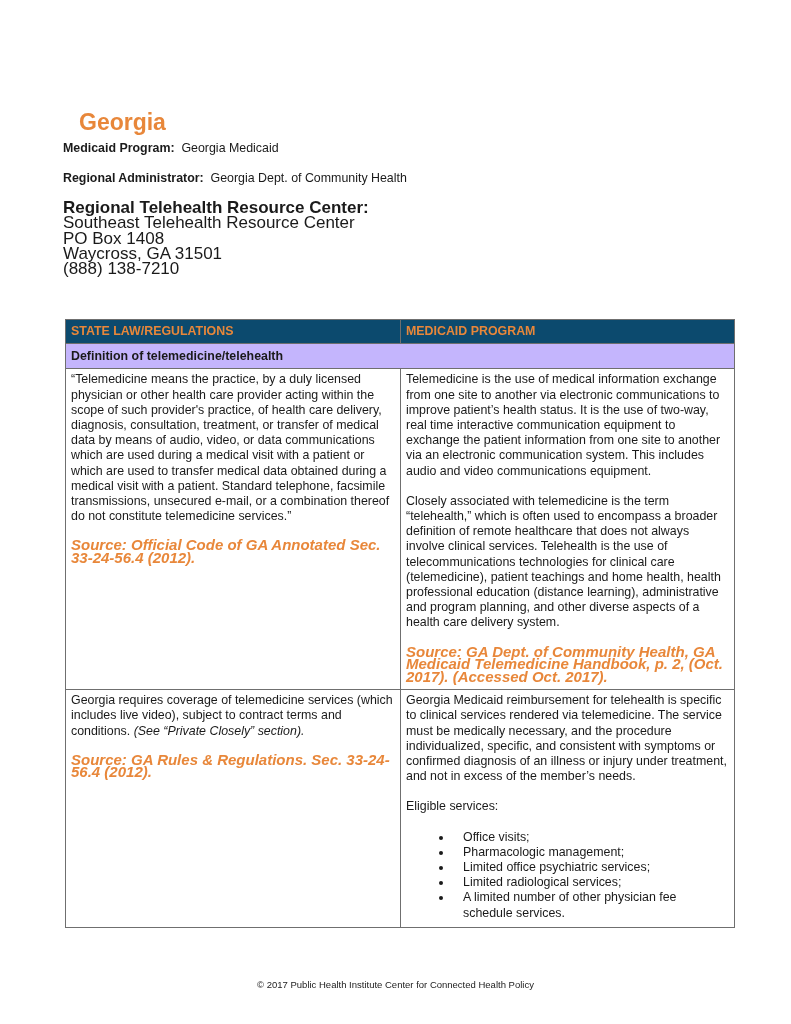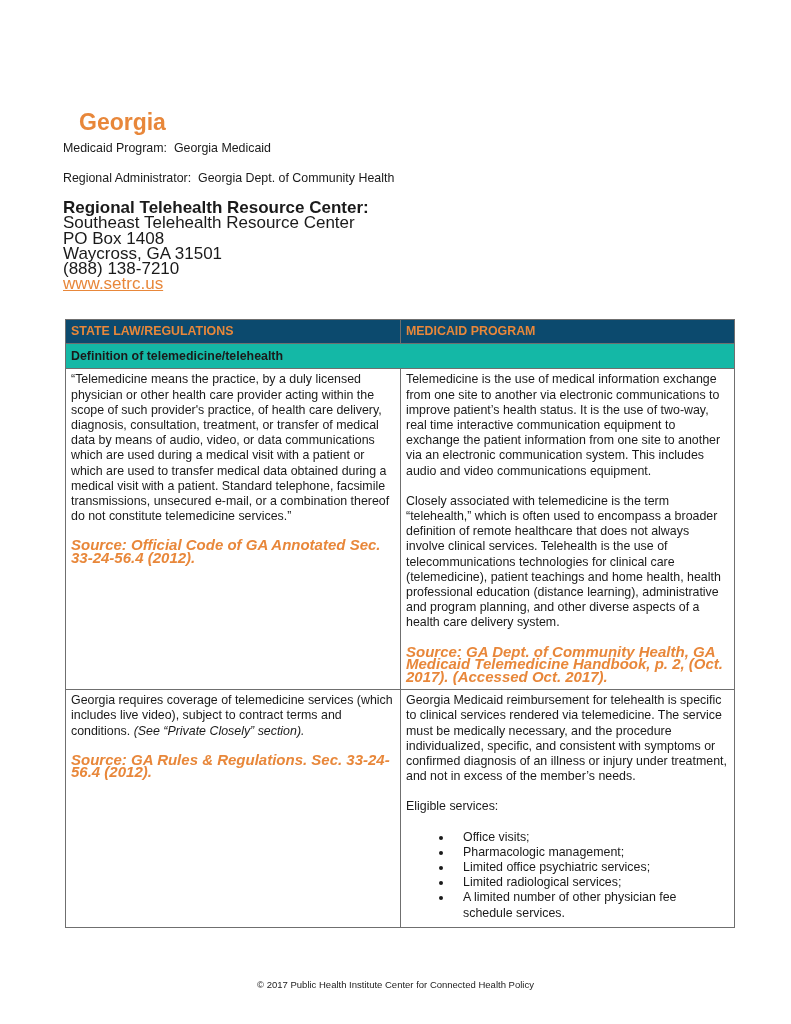--- a/index.html
+++ b/index.html
@@ -7,38 +7,38 @@
       width: 791px; height: 1024px; position: relative; overflow: hidden;
       font-family: "Liberation Sans", sans-serif; color: #1a1a1a;
     }
     .page-title {
       position: absolute; left: 63px; top: 93px;
       font-size: 23px; font-weight: bold; color: #e8873a; margin: 16px;
     }
     .info-line {
       position: absolute; left: 63px; font-size: 12.4px; line-height: 15px;
     }
-    .info-line b { font-weight: normal; }
+    .info-line b { font-weight: bold; }
     .rtrc { position: absolute; left: 63px; top: 200px; font-size: 17px; line-height: 15.3px; }
     .rtrc .link { color: #e8873a; text-decoration: underline; }
 
     table.law-table {
       position: absolute; left: 65px; top: 319px; width: 669px;
       border-collapse: collapse; font-size: 12.4px; line-height: 15.2px;
       table-layout: fixed;
     }
     table.law-table td, table.law-table th {
       border: 1px solid #6f6f6f; vertical-align: top; text-align: left;
     }
     th.col-head {
       background: #0c4a6e; color: #e8873a; font-weight: bold;
       padding: 4px 5px 4px 5px; height: 14px; font-size: 12.4px;
     }
     td.section-head {
-      background: #14b8a6; font-weight: bold; padding: 5px 5px 4px 5px; height: 13px;
+      background: #c4b5fd; font-weight: bold; padding: 5px 5px 4px 5px; height: 13px;
     }
     td.cell { padding: 3px 5px 6px 5px; }
     .para { margin: 0 0 15px 0; }
     .source {
       color: #e8873a; font-style: italic; font-weight: bold; font-size: 15px;
       line-height: 12.5px; margin: 0;
     }
     .ital { font-style: italic; }
     ul.services { margin: 0; padding-left: 47px; list-style: disc; }
     ul.services li { padding-left: 10px; }
@@ -61,21 +61,20 @@
   <b>Regional Administrator:</b>&nbsp;
   <span>Georgia Dept. of Community Health</span>
 </div>
 
 <div class="rtrc">
   <div><b>Regional Telehealth Resource Center:</b></div>
   <div>Southeast Telehealth Resource Center</div>
   <div>PO Box 1408</div>
   <div>Waycross, GA 31501</div>
   <div>(888) 138-7210</div>
-  <div><span class="link">www.setrc.us</span></div>
 </div>
 
 <table class="law-table">
   <colgroup>
       <col style="width:335px">
       <col style="width:334px">
     </colgroup>
   <tbody>
       <tr>
     <th class="col-head">STATE LAW/REGULATIONS</th>

